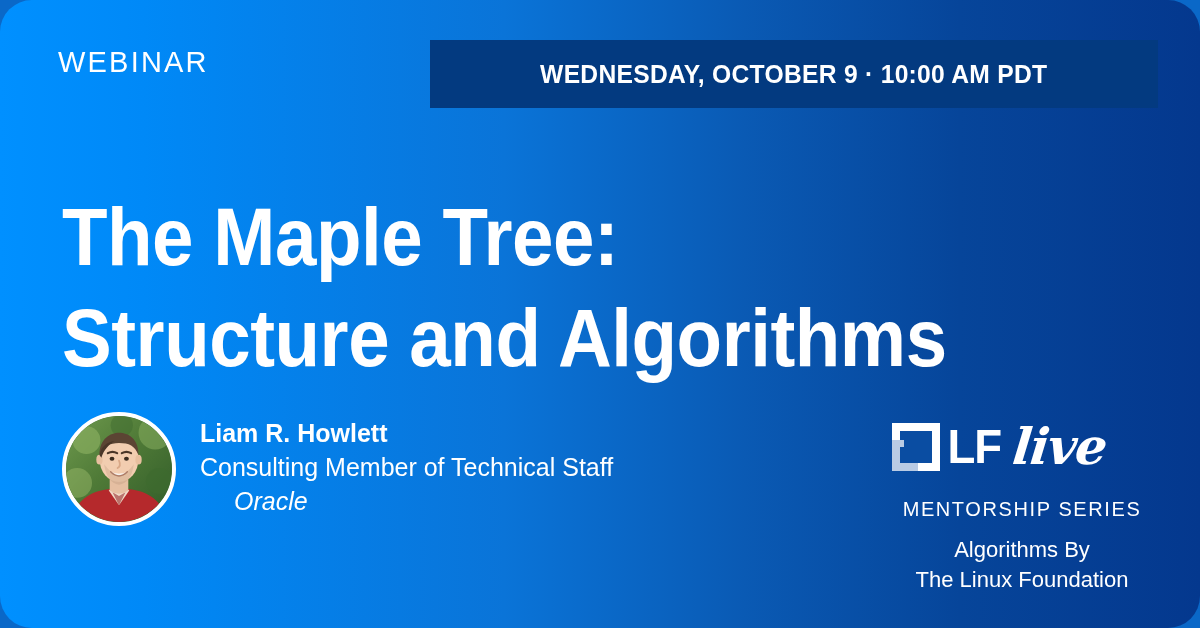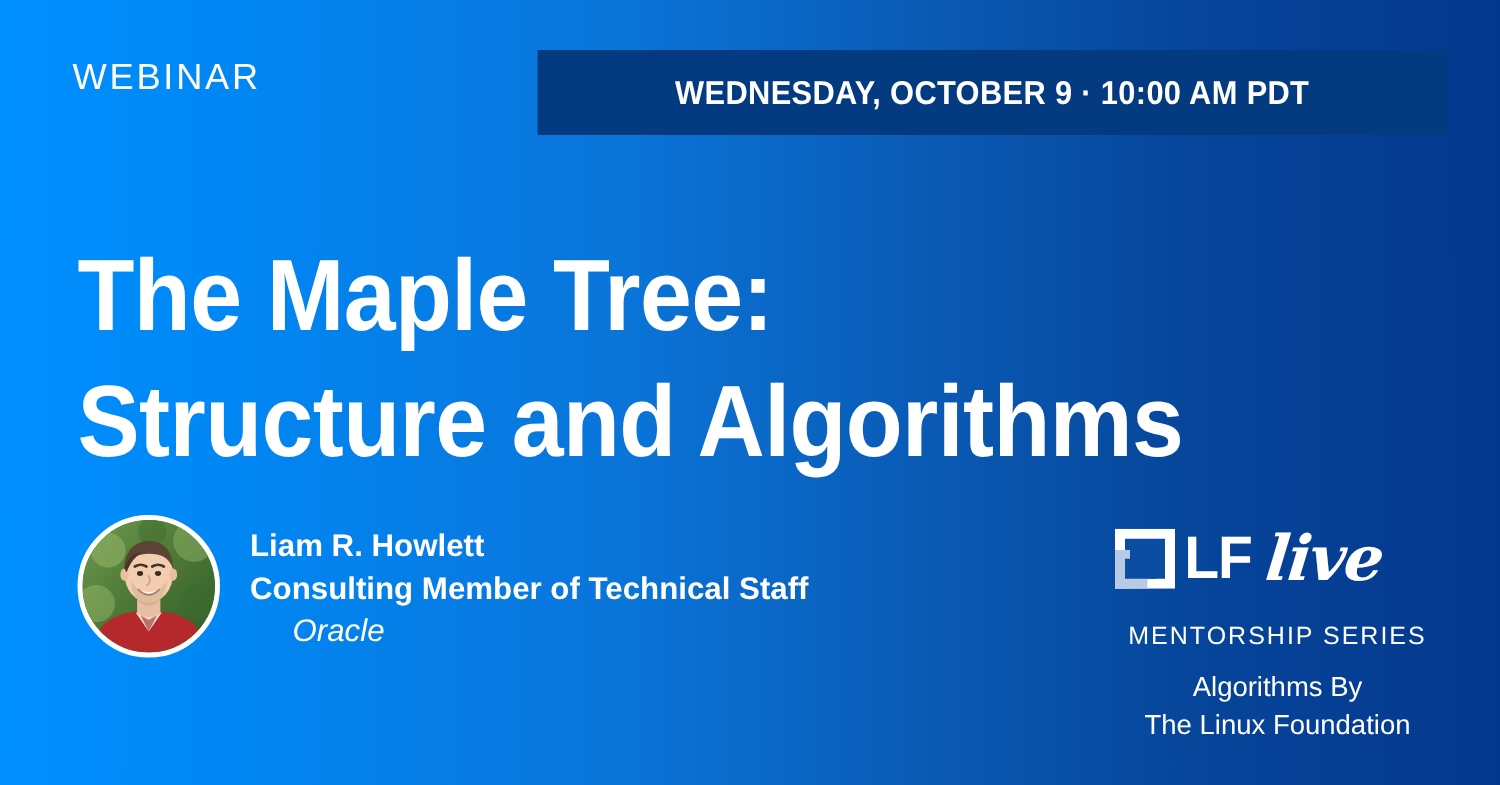--- a/index.html
+++ b/index.html
@@ -20,20 +20,21 @@
     width: 1200px;
     height: 628px;
     background: linear-gradient(90deg,
         #0090ff 0%,
         #0089f7 12%,
         #0a74d8 42%,
         #0a5ab4 62%,
         #06459a 80%,
         #04388e 100%);
     overflow: hidden;
+    border-radius: 32px;
   }
 
   
   .webinar-label {
     position: absolute;
     left: 58px;
     top: 48px;
     font-size: 29px;
     letter-spacing: 2.2px;
     color: #ffffff;
@@ -82,21 +83,21 @@
     transform: scaleX(0.92);
     transform-origin: left center;
   }
 
   
   .speaker {
     position: absolute;
     left: 62px;
     top: 412px;
     display: flex;
-    align-items: flex-end;
+    align-items: center;
   }
 
   .avatar {
     width: 114px;
     height: 114px;
     border-radius: 50%;
     border: 4px solid #ffffff;
     overflow: hidden;
     position: relative;
     flex: 0 0 auto;
@@ -114,21 +115,21 @@
     color: #ffffff;
     font-size: 25px;
     font-weight: bold;
     line-height: 33px;
     white-space: nowrap;
   }
 
   .speaker-role {
     color: #ffffff;
     font-size: 25px;
-    font-weight: 700;
+    font-weight: 400;
     line-height: 34px;
     white-space: nowrap;
   }
 
   .speaker-org {
     color: #ffffff;
     font-size: 25px;
     font-style: italic;
     font-weight: 400;
     line-height: 34px;

